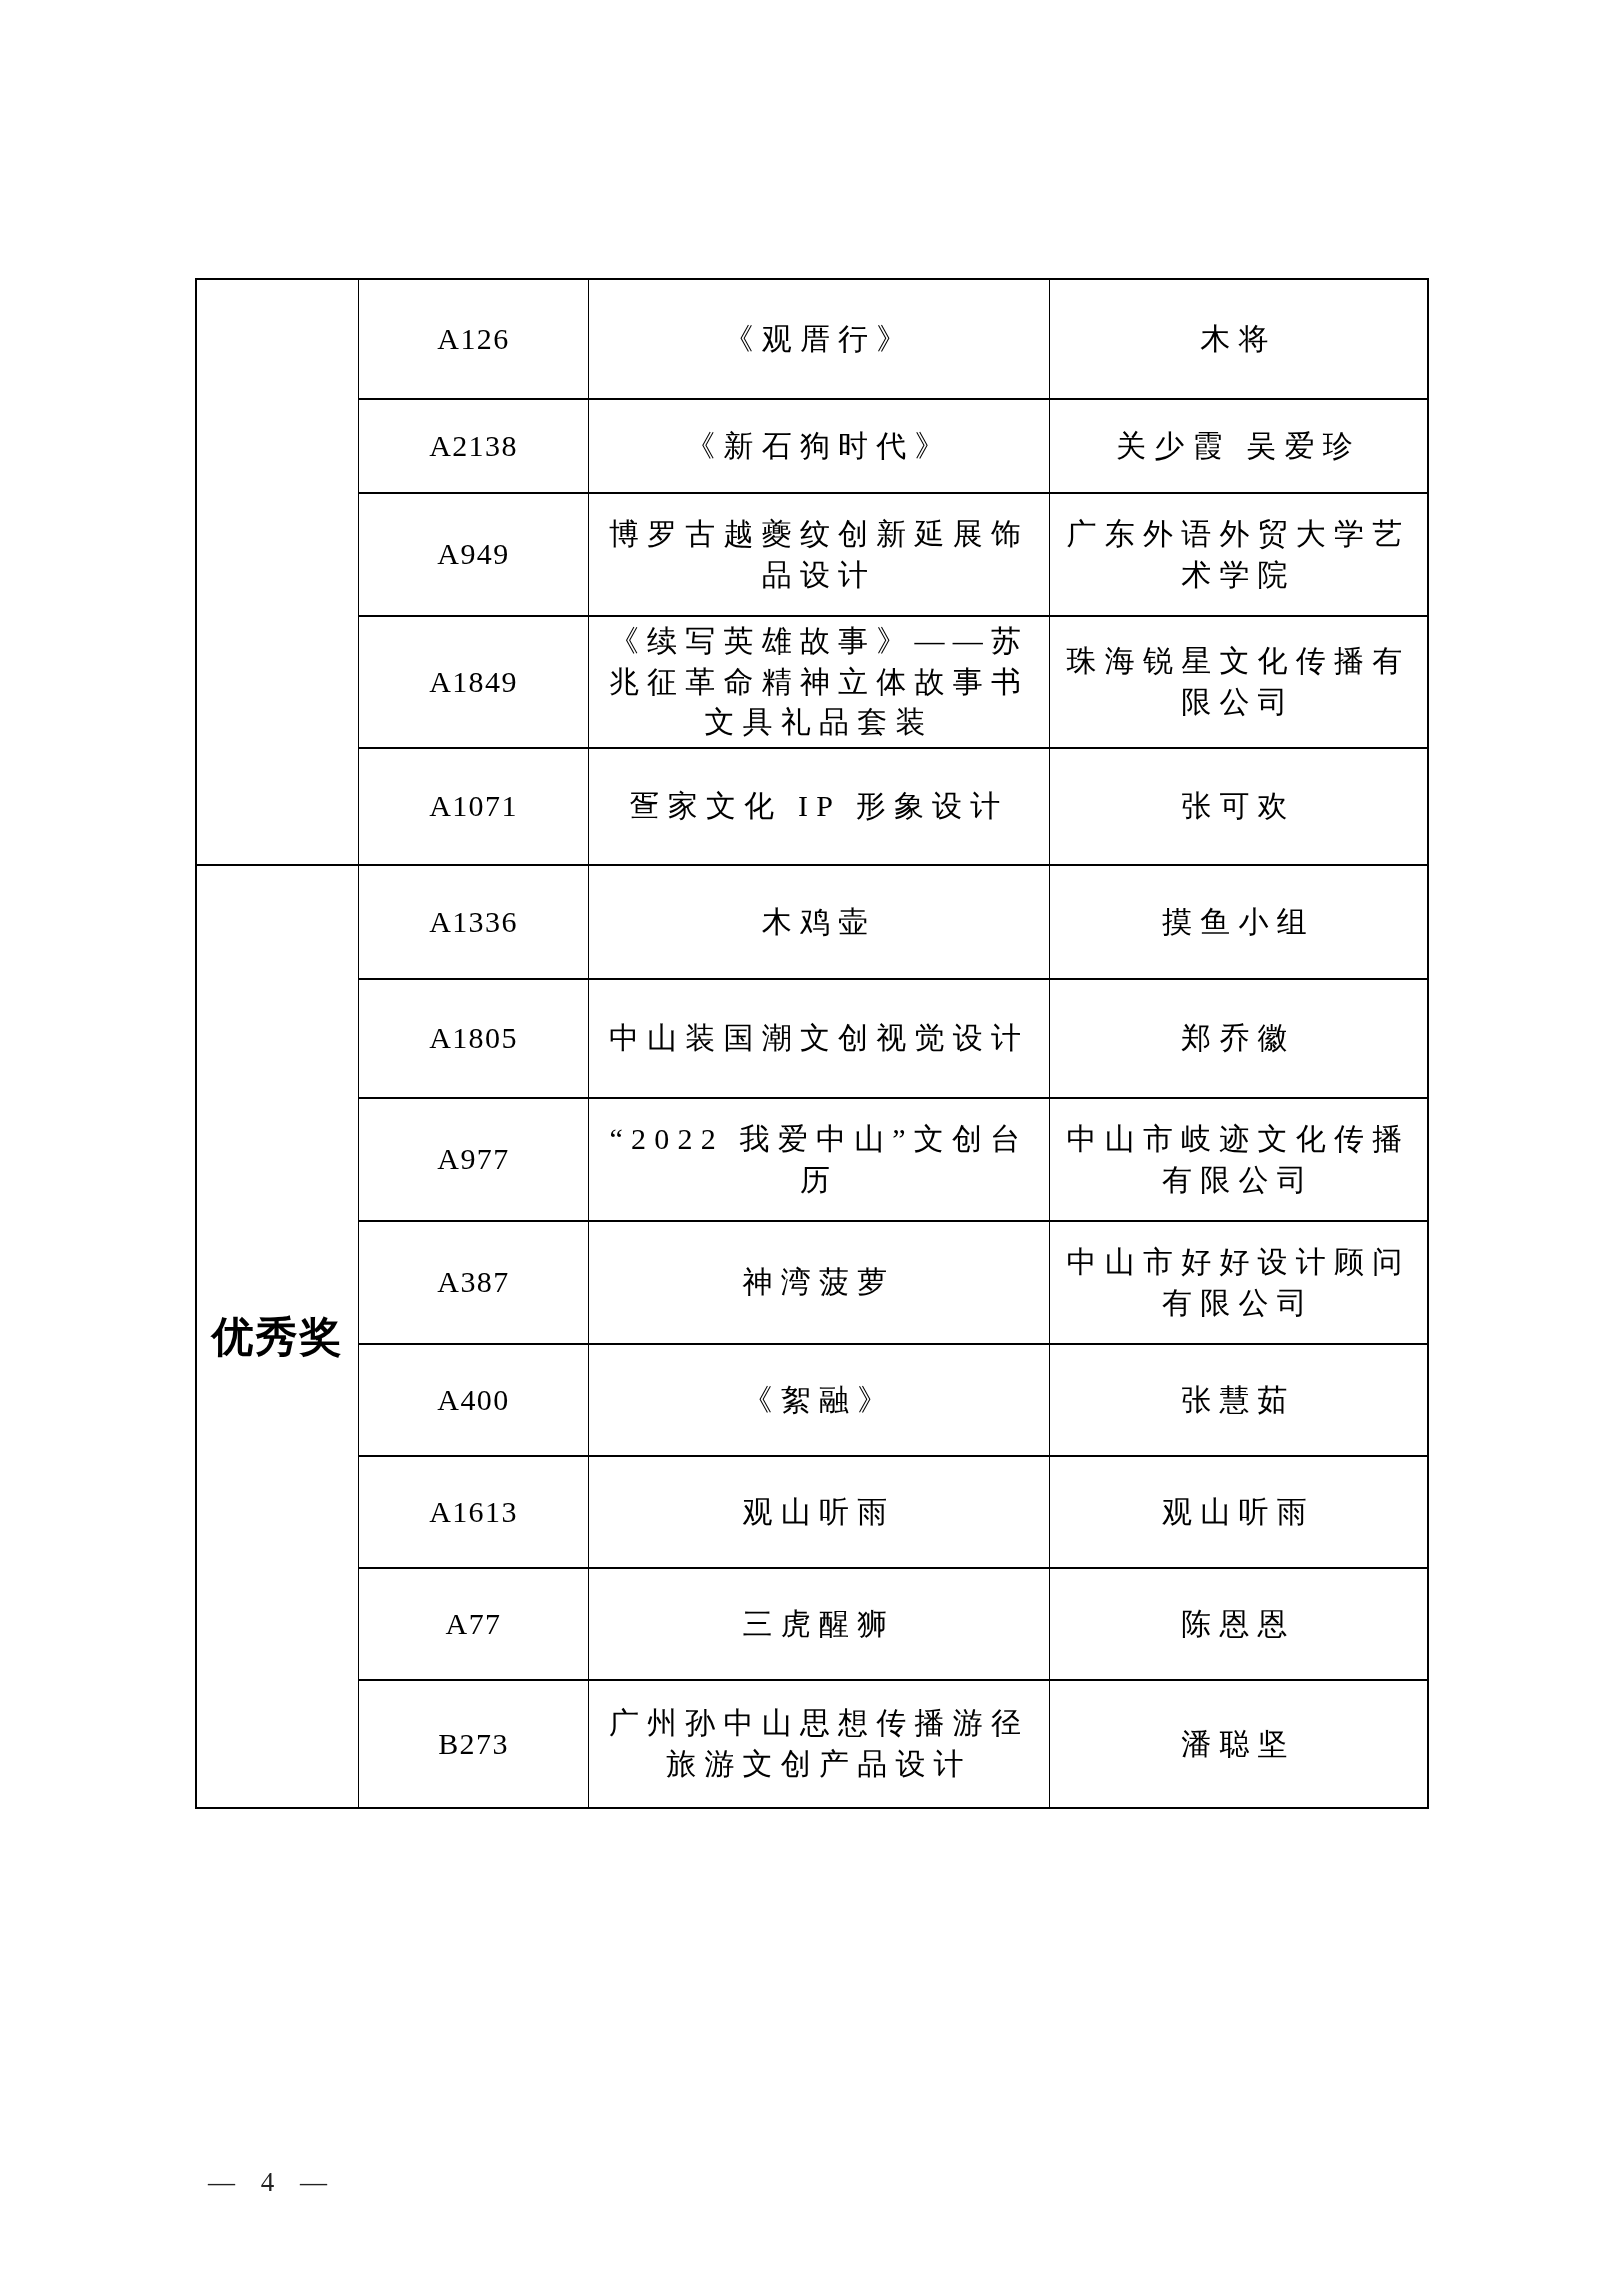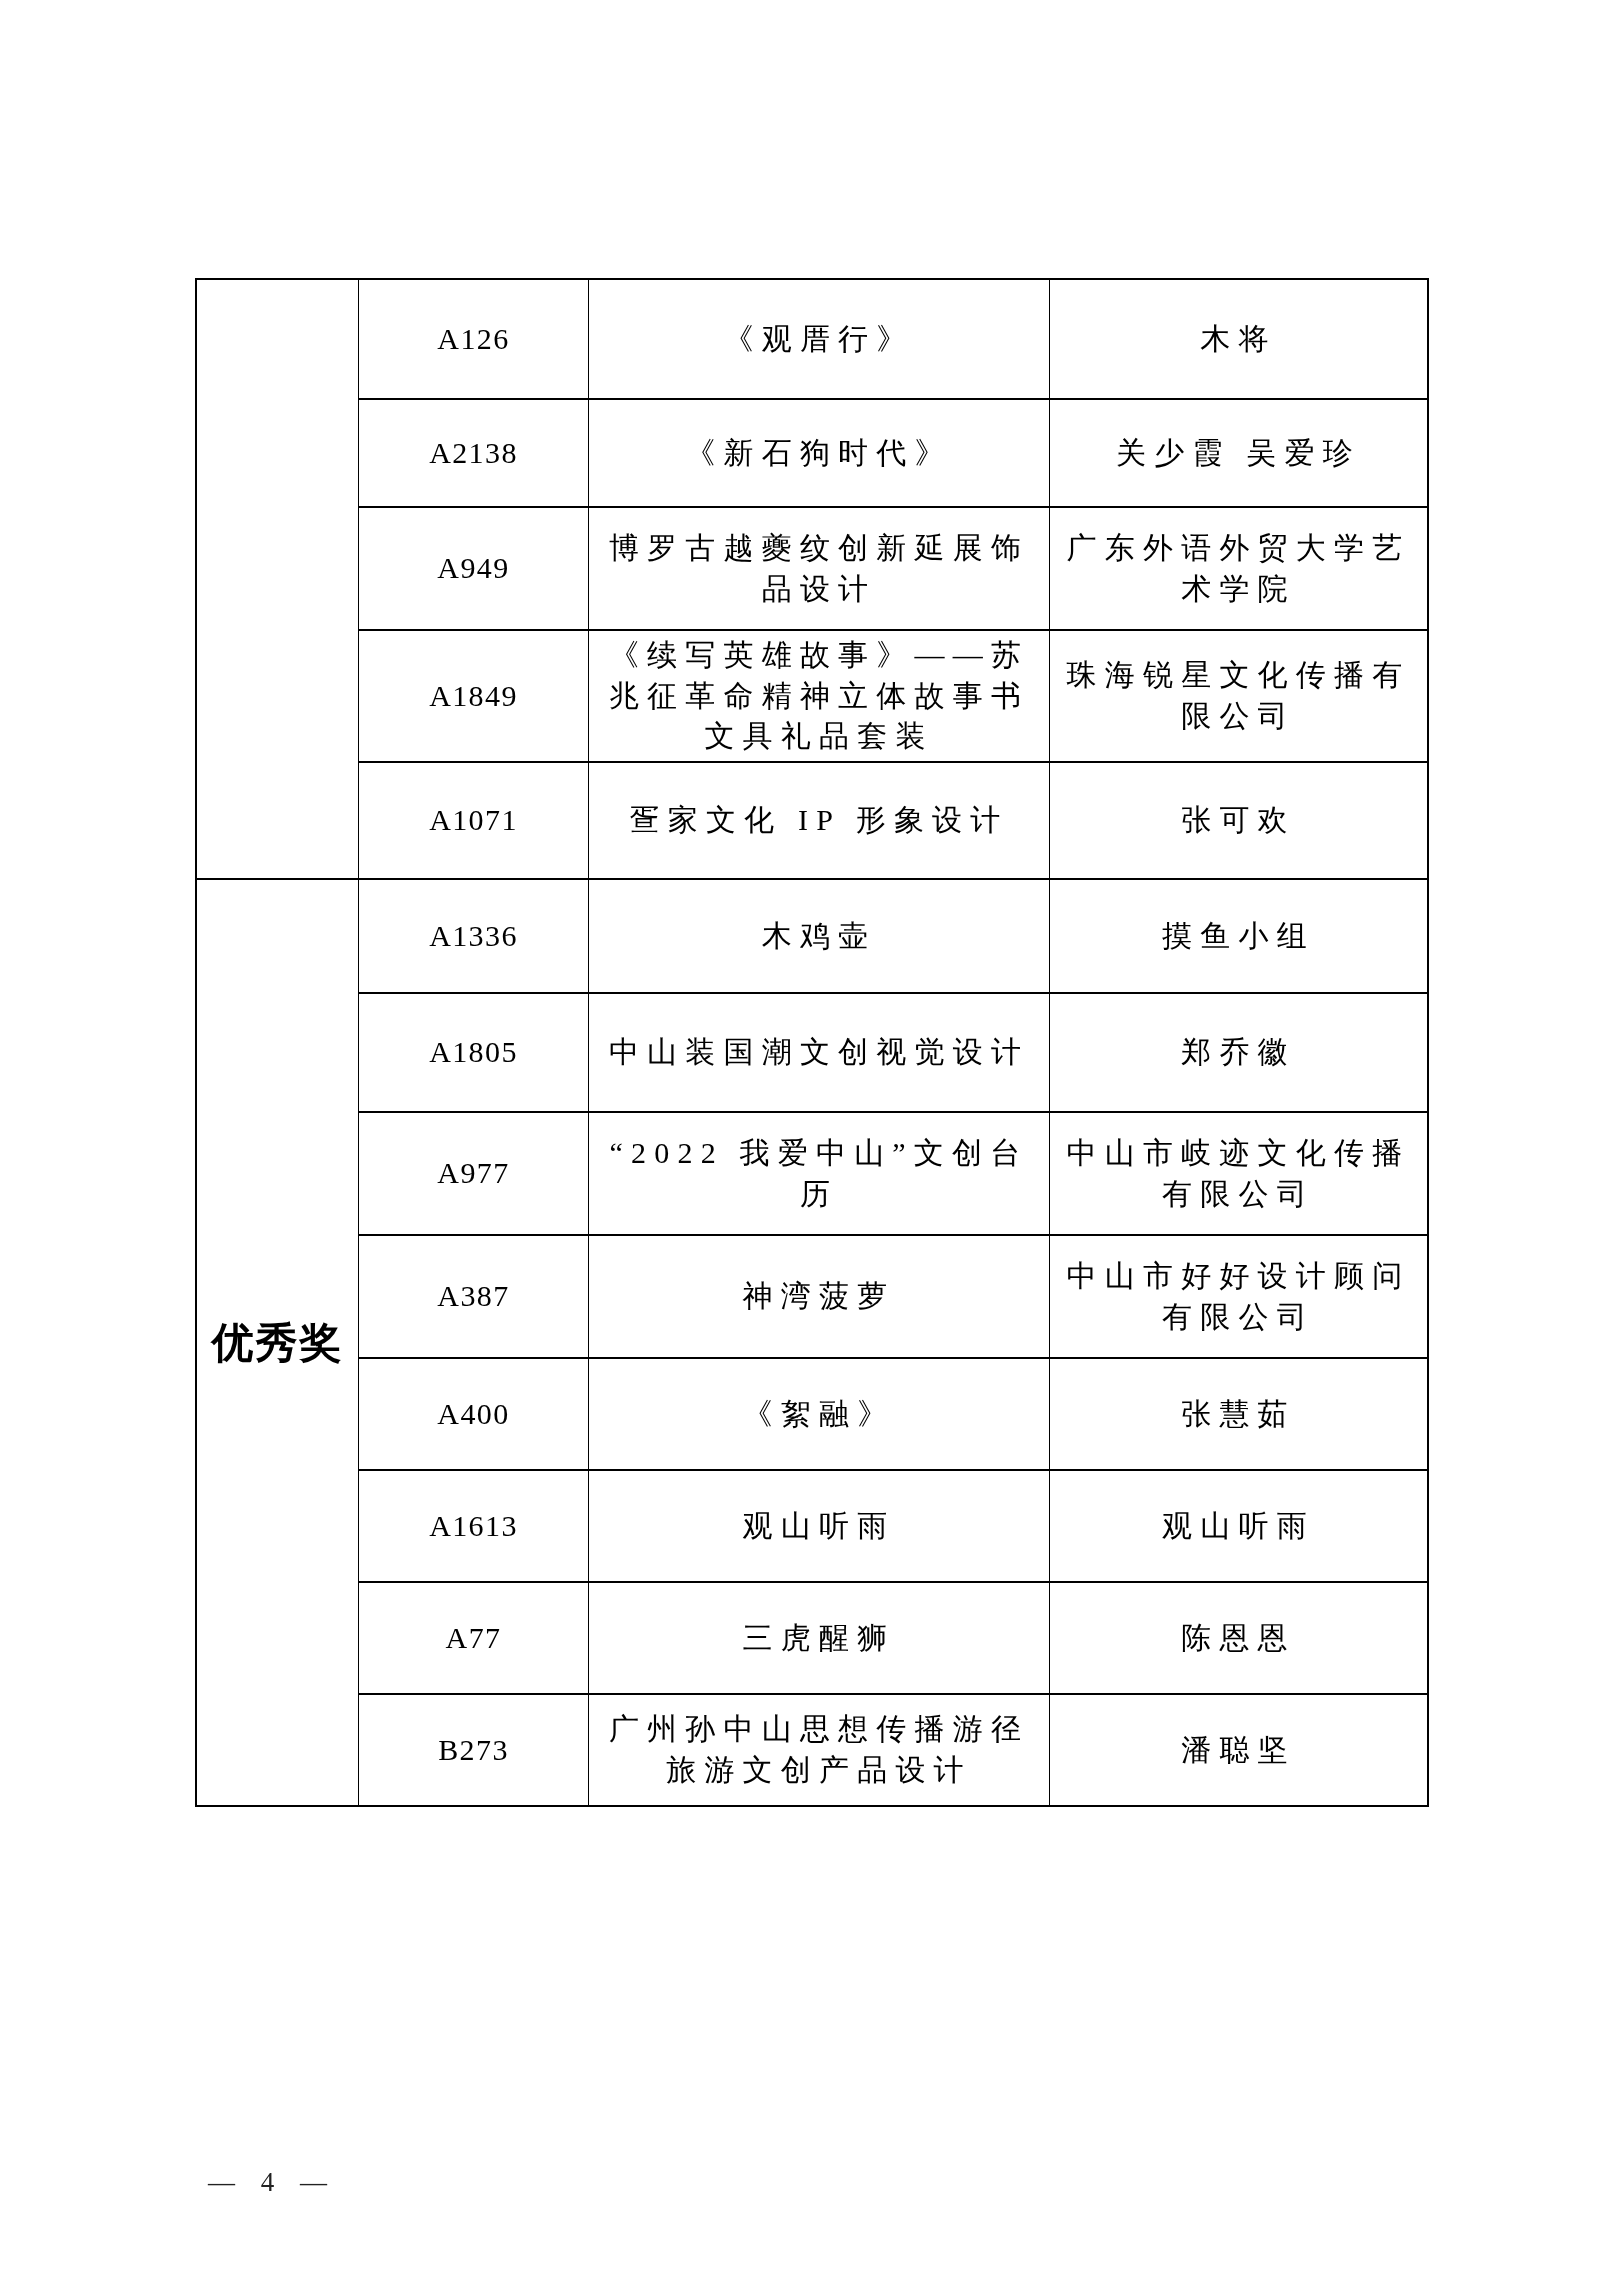--- a/index.html
+++ b/index.html
@@ -102,21 +102,21 @@
   <div class="award-table">
 
     <section class="group">
       <div class="label-cell"></div>
       <div class="rows">
         <div class="row" style="height:118px">
           <div class="cell cell-code">A126</div>
           <div class="cell cell-title">《观厝行》</div>
           <div class="cell cell-author">木将</div>
         </div>
-        <div class="row" style="height:108px">
+        <div class="row" style="height:94px">
           <div class="cell cell-code">A2138</div>
           <div class="cell cell-title">《新石狗时代》</div>
           <div class="cell cell-author">关少霞 吴爱珍</div>
         </div>
         <div class="row" style="height:123px">
           <div class="cell cell-code">A949</div>
           <div class="cell cell-title">博罗古越夔纹创新延展饰品设计</div>
           <div class="cell cell-author">广东外语外贸大学艺术学院</div>
         </div>
         <div class="row" style="height:132px">
@@ -163,21 +163,21 @@
         <div class="row" style="height:112px">
           <div class="cell cell-code">A1613</div>
           <div class="cell cell-title">观山听雨</div>
           <div class="cell cell-author">观山听雨</div>
         </div>
         <div class="row" style="height:112px">
           <div class="cell cell-code">A77</div>
           <div class="cell cell-title">三虎醒狮</div>
           <div class="cell cell-author">陈恩恩</div>
         </div>
-        <div class="row" style="height:112px">
+        <div class="row" style="height:128px">
           <div class="cell cell-code">B273</div>
           <div class="cell cell-title">广州孙中山思想传播游径旅游文创产品设计</div>
           <div class="cell cell-author">潘聪坚</div>
         </div>
       </div>
     </section>
 
   </div>
 
   <div class="page-number">— 4 —</div>

